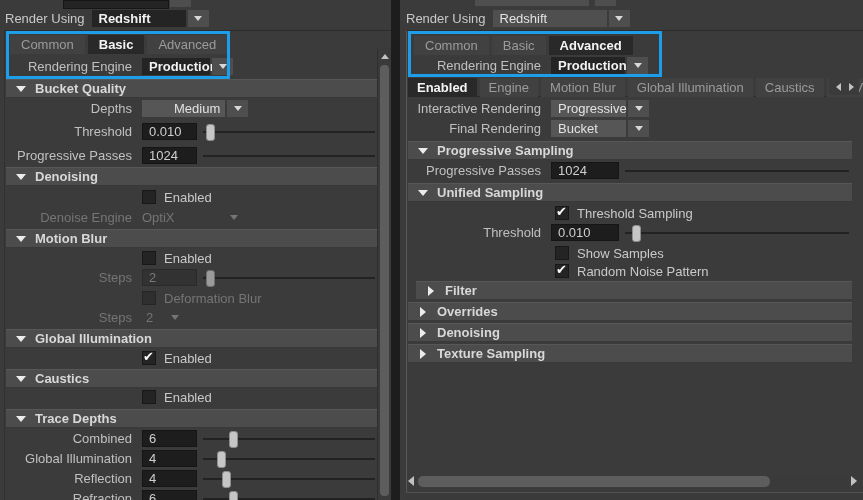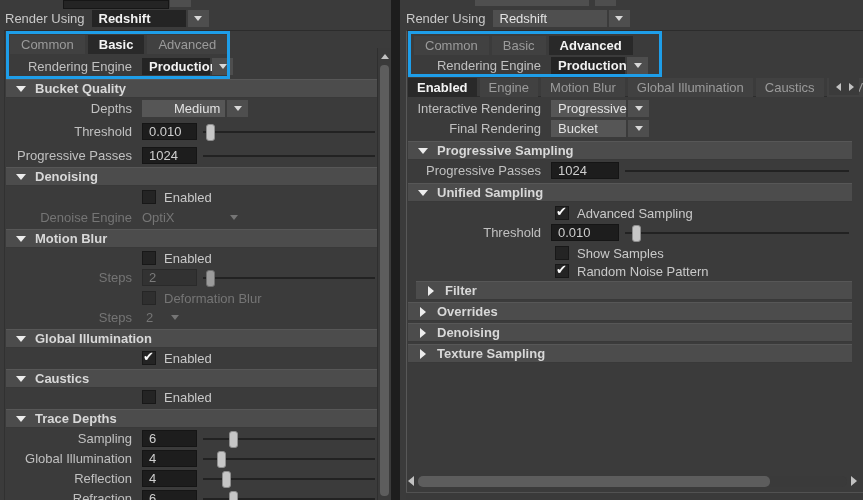--- a/index.html
+++ b/index.html
@@ -166,21 +166,21 @@
     <div class="row" style="top:388px;padding-left:142px;">
       <div class="cb"></div>
       <span>Enabled</span>
     </div>
 
     <div class="hdr" style="top:409px;left:6px;right:14px;">
       <span class="tri down"></span>
       <span>Trace Depths</span>
     </div>
     <div class="row" style="top:429px;right:16px;">
-      <span class="lbl">Sampling</span>
+      <span class="lbl">Combined</span>
       <div class="field" style="width:41px;">6</div>
       <div class="slider">
         <div class="track"></div>
         <div class="knob" style="left:15%;"></div>
       </div>
     </div>
     <div class="row" style="top:449px;right:16px;">
       <span class="lbl">Global Illumination</span>
       <div class="field" style="width:41px;">4</div>
       <div class="slider">
@@ -273,21 +273,21 @@
         <div class="track"></div>
       </div>
     </div>
 
     <div class="hdr" style="top:183px;left:8px;right:11px;">
       <span class="tri down"></span>
       <span>Unified Sampling</span>
     </div>
     <div class="row" style="top:204px;padding-left:155px;">
       <div class="cb checked"></div>
-      <span>Advanced Sampling</span>
+      <span>Threshold Sampling</span>
     </div>
     <div class="row" style="top:223px;right:14px;">
       <span class="rlbl">Threshold</span>
       <div class="field" style="width:54px;">0.010</div>
       <div class="slider">
         <div class="track"></div>
         <div class="knob" style="left:3%;"></div>
       </div>
     </div>
     <div class="row" style="top:262px;padding-left:155px;">

